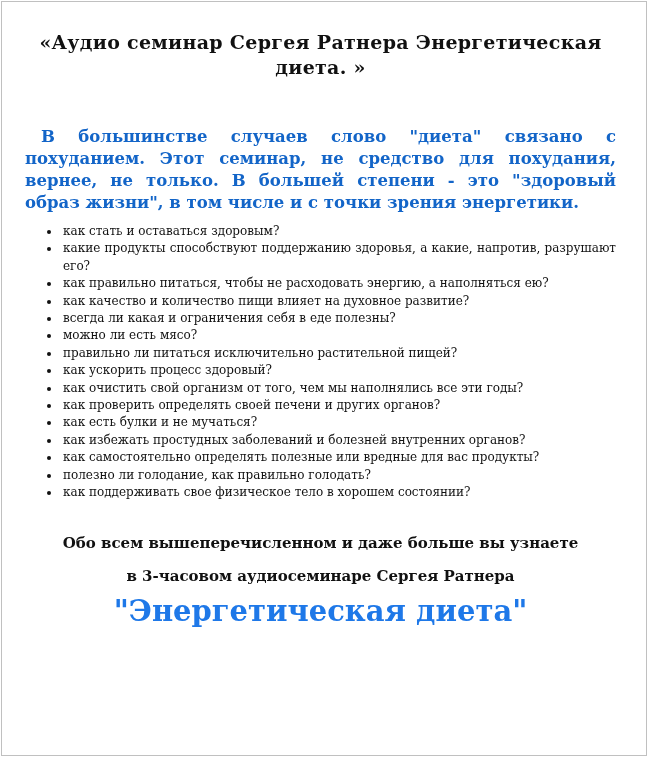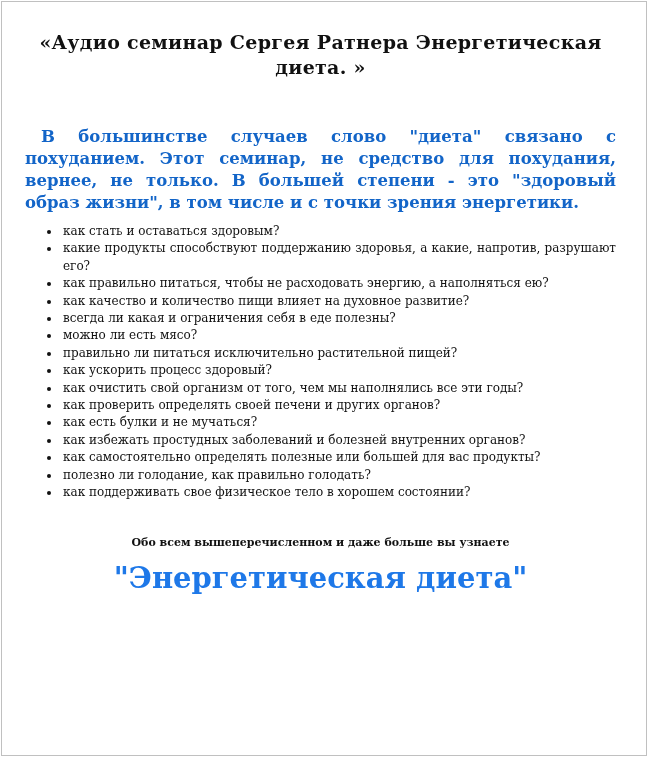--- a/index.html
+++ b/index.html
@@ -53,21 +53,21 @@
     color: var(--text-black);
     font-size: 12px;
     line-height: 17.4px;
     text-align: justify;
   }
   .questions li { padding-left: 2px; }
   .center-bold {
     margin: 0;
     color: var(--text-black);
     font-weight: bold;
-    font-size: 11px;
+    font-size: 15px;
     line-height: 22px;
     text-align: center;
   }
   .center-bold.l1 { margin-top: 30px; }
   .center-bold.l2 { margin-top: 11px; }
   .seminar-heading {
     margin: 7px 0 0 0;
     color: var(--heading-blue);
     font-weight: bold;
     font-size: 29px;
@@ -91,23 +91,24 @@
     <li>как правильно питаться, чтобы не расходовать энергию, а наполняться ею?</li>
     <li>как качество и количество пищи влияет на духовное развитие?</li>
     <li>всегда ли какая и ограничения себя в еде полезны?</li>
     <li>можно ли есть мясо?</li>
     <li>правильно ли питаться исключительно растительной пищей?</li>
     <li>как ускорить процесс здоровый?</li>
     <li>как очистить свой организм от того, чем мы наполнялись все эти годы?</li>
     <li>как проверить определять своей печени и других органов?</li>
     <li>как есть булки и не мучаться?</li>
     <li>как избежать простудных заболеваний и болезней внутренних органов?</li>
-    <li>как самостоятельно определять полезные или большей для вас продукты?</li>
+    <li>как самостоятельно определять полезные или вредные для вас продукты?</li>
     <li>полезно ли голодание, как правильно голодать?</li>
     <li>как поддерживать свое физическое тело в хорошем состоянии?</li>
   </ul>
 
   <p class="center-bold l1">Обо всем вышеперечисленном и даже больше вы узнаете</p>
 
+  <p class="center-bold l2">в 3-часовом аудиосеминаре Сергея Ратнера</p>
 
   <h2 class="seminar-heading">"Энергетическая диета"</h2>
 
 </div>
 
 </body></html>

